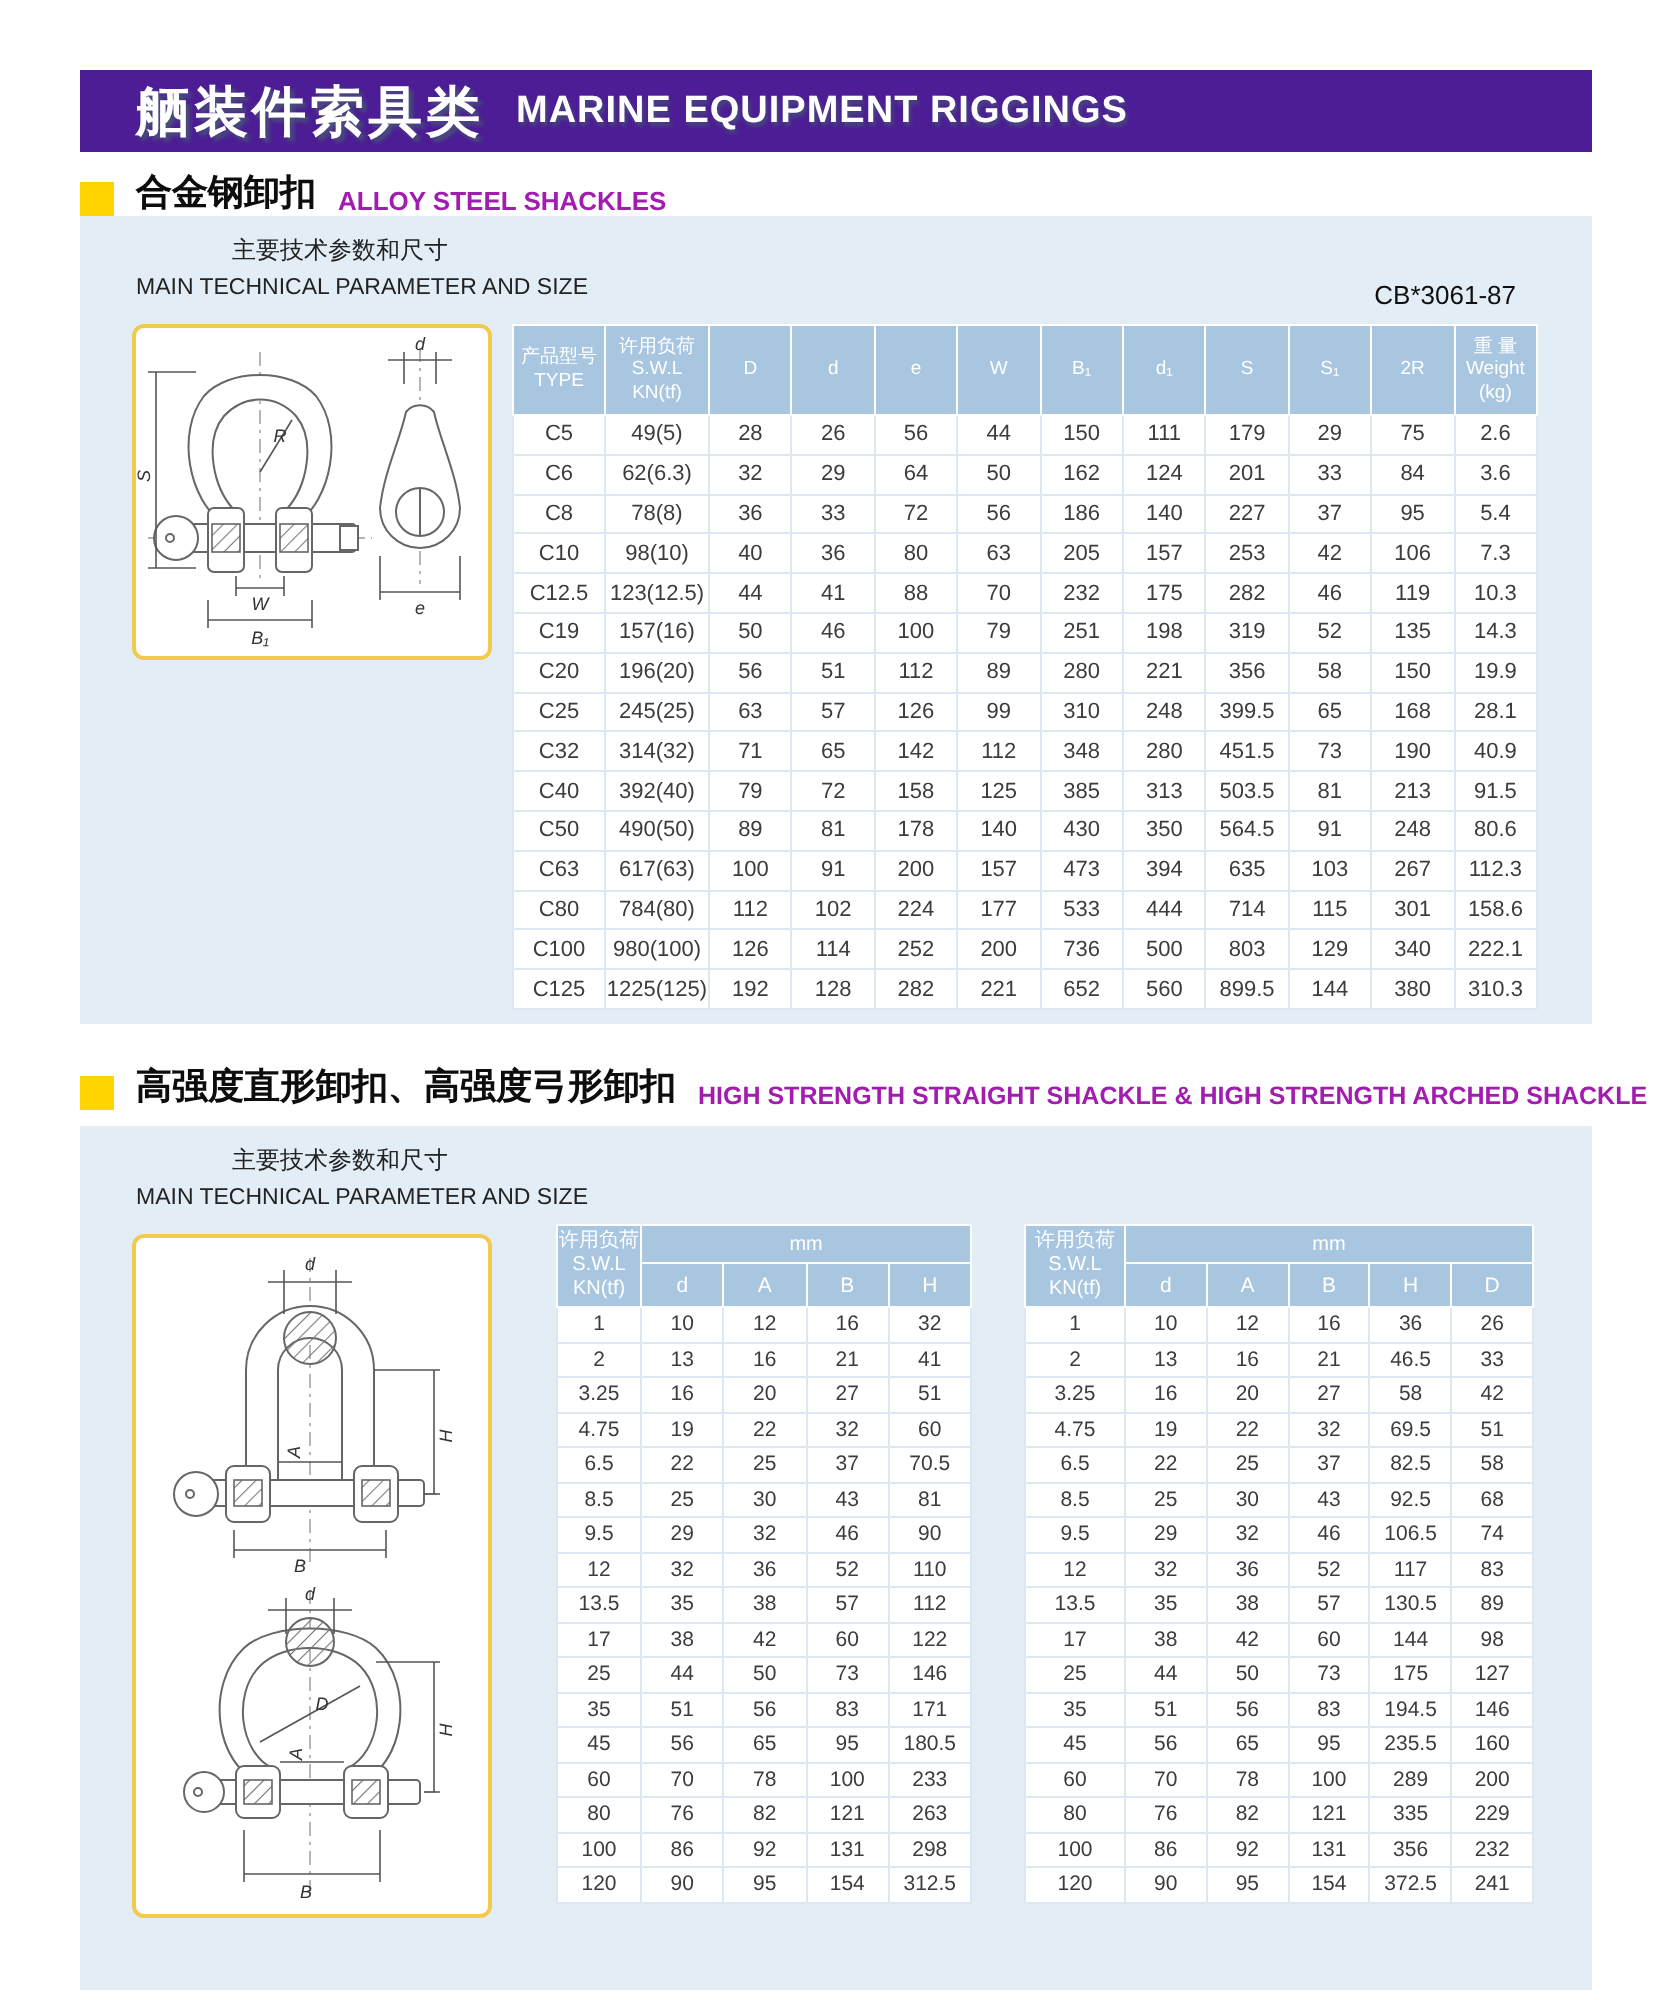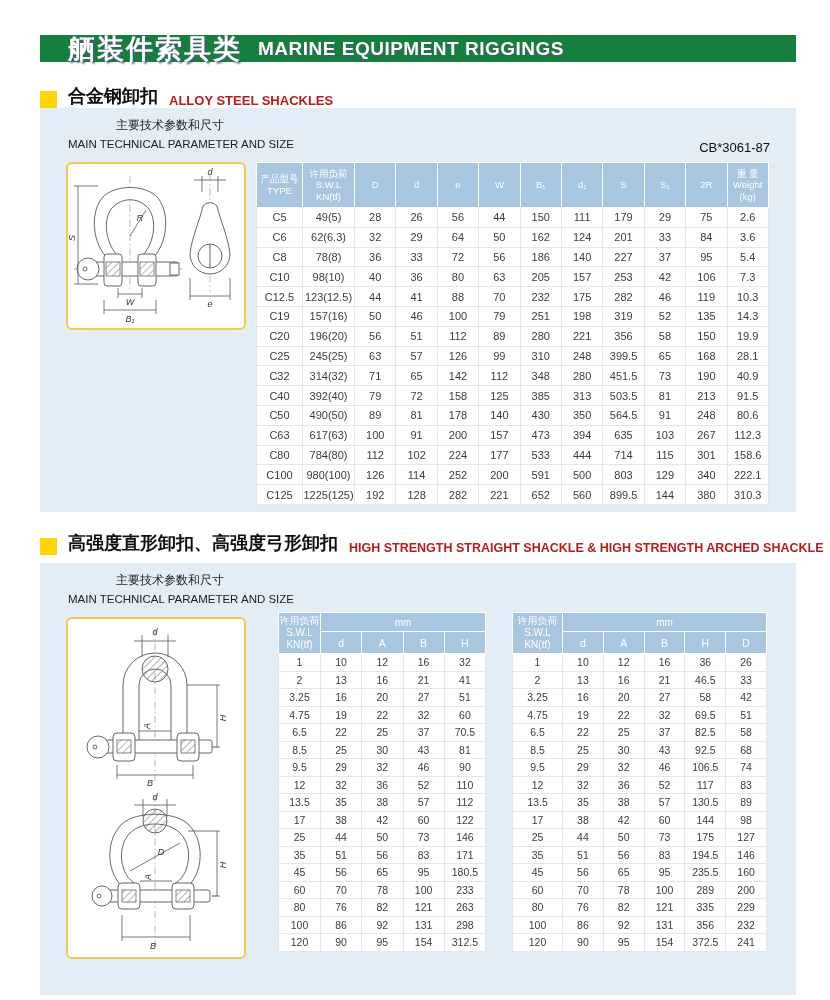--- a/index.html
+++ b/index.html
@@ -2,49 +2,49 @@
 <html><head>
 <meta charset="utf-8">
 <style>
   html,body { margin:0; padding:0; background:#ffffff; }
   .page {
     position:relative; width:830px; height:1000px; background:#ffffff;
     font-family:"Liberation Sans","DejaVu Sans",sans-serif; overflow:hidden;
   }
   
   .banner {
-    position:absolute; left:40px; top:35px; width:756px; height:27px;
-    background:#15803d; display:flex; align-items:center;
+    position:absolute; left:40px; top:35px; width:756px; height:41px;
+    background:#4c1d95; display:flex; align-items:center;
     padding-left:28px; box-sizing:border-box; gap:16px;
   }
   .banner-zh {
     font-size:27px; font-weight:bold; color:#ffffff; letter-spacing:2px;
     text-shadow:2px 2px 2px rgba(70,90,115,.85);
   }
   .banner-en {
     font-size:19px; font-weight:bold; color:#fdfdfd; letter-spacing:.5px;
     text-shadow:1px 2px 2px rgba(70,90,115,.75);
     text-align:center;
   }
   
   .sec-title { position:absolute; left:40px; display:flex; align-items:flex-end; gap:11px; white-space:nowrap; }
   #sec1-title { top:84px; }
   #sec2-title { top:531px; }
   .bullet { width:17px; height:17px; background:#ffd400; flex:0 0 auto; }
   .sec-zh { font-size:18px; font-weight:bold; color:#0d0d0d; }
-  .sec-en { font-size:13px; font-weight:bold; color:#b91c1c; }
+  .sec-en { font-size:13px; font-weight:bold; color:#a21caf; }
   #sec2-title .sec-en { font-size:12.5px; }
   
   .panel { position:absolute; left:40px; width:756px; background:#e3edf6; }
   #panel1 { top:108px; height:404px; }
   #panel2 { top:563px; height:432px; }
   .param { position:absolute; left:28px; top:9px; }
   .param-zh { font-size:12px; color:#222222; margin-bottom:4px;margin-left:48px; }
   .param-en { font-size:11.5px; color:#222222; }
-  .standard { position:absolute; right:26px; top:32px; font-size:13px; color:#101010; }
+  .standard { position:absolute; right:38px; top:32px; font-size:13px; color:#101010; }
   
   .diagram-box {
     position:absolute; background:#ffffff; border:2px solid #f3c94e;
     border-radius:6px; box-sizing:border-box; overflow:hidden;
   }
   #diag1 { left:26px; top:54px; width:180px; height:168px; }
   #diag2 { left:26px; top:54px; width:180px; height:342px; }
   .diagram-box svg { display:block; margin:0 auto; }
   .ln   { stroke:#666; stroke-width:1; fill:none; }
   .fillw{ stroke:#666; stroke-width:1; fill:#ffffff; }
@@ -363,21 +363,21 @@
             <td>301</td>
             <td>158.6</td>
           </tr>
           <tr>
             <td>C100</td>
             <td>980(100)</td>
             <td>126</td>
             <td>114</td>
             <td>252</td>
             <td>200</td>
-            <td>591</td>
+            <td>736</td>
             <td>500</td>
             <td>803</td>
             <td>129</td>
             <td>340</td>
             <td>222.1</td>
           </tr>
           <tr>
             <td>C125</td>
             <td>1225(125)</td>
             <td>192</td>

